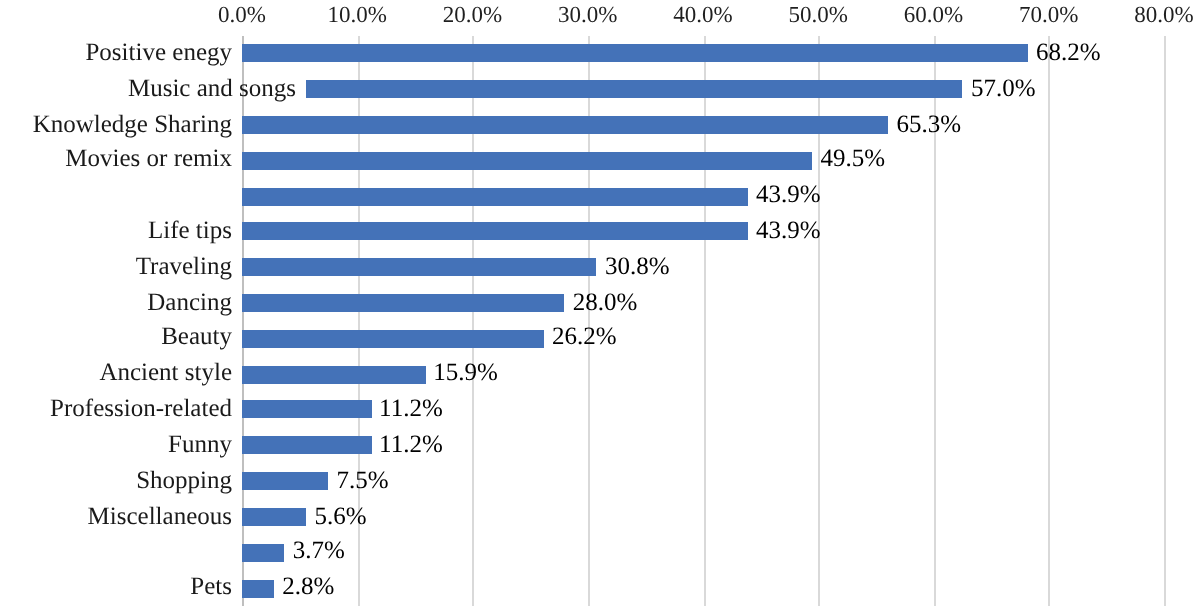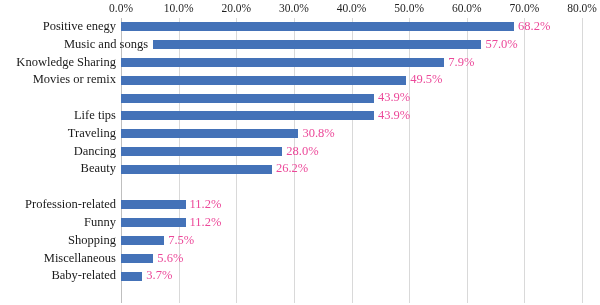--- a/index.html
+++ b/index.html
@@ -100,21 +100,21 @@
     background: #4472b8;
   }
 
   .bar-value {
     position: absolute;
     top: 0;
     height: 17.81px;
     line-height: 17.81px;
     font-size: 12.5px;
     white-space: nowrap;
-    color: #ec4899;
+    color: #000000;
     padding-left: 4px;
   }
 </style>
 </head>
 <body>
 
 <div id="chart-root">
 
   <div class="axis-labels">
       <div class="axis-tick-label" style="left: 121px;">0.0%</div>
@@ -147,21 +147,21 @@
           <div class="bar-value" style="left: 393.002px;">68.2%</div>
         </div>
         <div class="row" style="top: 17.81px; margin-left: 32px;">
           <div class="cat-label">Music and songs</div>
           <div class="bar" style="width: 328.462px; background: rgb(68, 114, 184);"></div>
           <div class="bar-value" style="left: 328.462px;">57.0%</div>
         </div>
         <div class="row" style="top: 35.62px;">
           <div class="cat-label">Knowledge Sharing</div>
           <div class="bar" style="width: 323.276px; background: rgb(68, 114, 184);"></div>
-          <div class="bar-value" style="left: 323.276px;">7.9%</div>
+          <div class="bar-value" style="left: 323.276px;">65.3%</div>
         </div>
         <div class="row" style="top: 53.43px;">
           <div class="cat-label">Movies or remix</div>
           <div class="bar" style="width: 285.244px; background: rgb(68, 114, 184);"></div>
           <div class="bar-value" style="left: 285.244px;">49.5%</div>
         </div>
         <div class="row" style="top: 71.24px;">
           <div class="bar" style="width: 252.974px; background: rgb(68, 114, 184);"></div>
           <div class="bar-value" style="left: 252.974px;">43.9%</div>
         </div>
@@ -178,20 +178,25 @@
         <div class="row" style="top: 124.67px;">
           <div class="cat-label">Dancing</div>
           <div class="bar" style="width: 161.35px; background: rgb(68, 114, 184);"></div>
           <div class="bar-value" style="left: 161.35px;">28.0%</div>
         </div>
         <div class="row" style="top: 142.48px;">
           <div class="cat-label">Beauty</div>
           <div class="bar" style="width: 150.977px; background: rgb(68, 114, 184);"></div>
           <div class="bar-value" style="left: 150.977px; text-align: right;">26.2%</div>
         </div>
+        <div class="row" style="top: 160.29px;">
+          <div class="cat-label">Ancient style</div>
+          <div class="bar" style="width: 91.6238px; background: rgb(68, 114, 184);"></div>
+          <div class="bar-value" style="left: 91.6238px;">15.9%</div>
+        </div>
         <div class="row" style="top: 178.1px;">
           <div class="cat-label">Profession-related</div>
           <div class="bar" style="width: 64.54px; background: rgb(68, 114, 184);"></div>
           <div class="bar-value" style="left: 64.54px;">11.2%</div>
         </div>
         <div class="row" style="top: 195.91px;">
           <div class="cat-label">Funny</div>
           <div class="bar" style="width: 64.54px; background: rgb(68, 114, 184);"></div>
           <div class="bar-value" style="left: 64.54px;">11.2%</div>
         </div>
@@ -199,23 +204,27 @@
           <div class="cat-label">Shopping</div>
           <div class="bar" style="width: 43.2188px; background: rgb(68, 114, 184);"></div>
           <div class="bar-value" style="left: 43.2188px; text-align: center;">7.5%</div>
         </div>
         <div class="row" style="top: 231.53px;">
           <div class="cat-label">Miscellaneous</div>
           <div class="bar" style="width: 32.27px; background: rgb(68, 114, 184);"></div>
           <div class="bar-value" style="left: 32.27px;">5.6%</div>
         </div>
         <div class="row" style="top: 249.34px;">
-          <div class="cat-label">Baby-related</div>
           <div class="bar" style="width: 21.3212px; background: rgb(68, 114, 184);"></div>
           <div class="bar-value" style="left: 21.3212px;">3.7%</div>
+        </div>
+        <div class="row" style="top: 267.15px;">
+          <div class="cat-label">Pets</div>
+          <div class="bar" style="width: 16.135px; background: rgb(68, 114, 184);"></div>
+          <div class="bar-value" style="left: 16.135px;">2.8%</div>
         </div>
         <div class="row" style="top: 284.96px;">
           <div class="cat-label">News</div>
           <div class="bar-value" style="left: 10.9488px;">1.9%</div>
         </div>
       </div>
   </div>
 
 </div>
 

